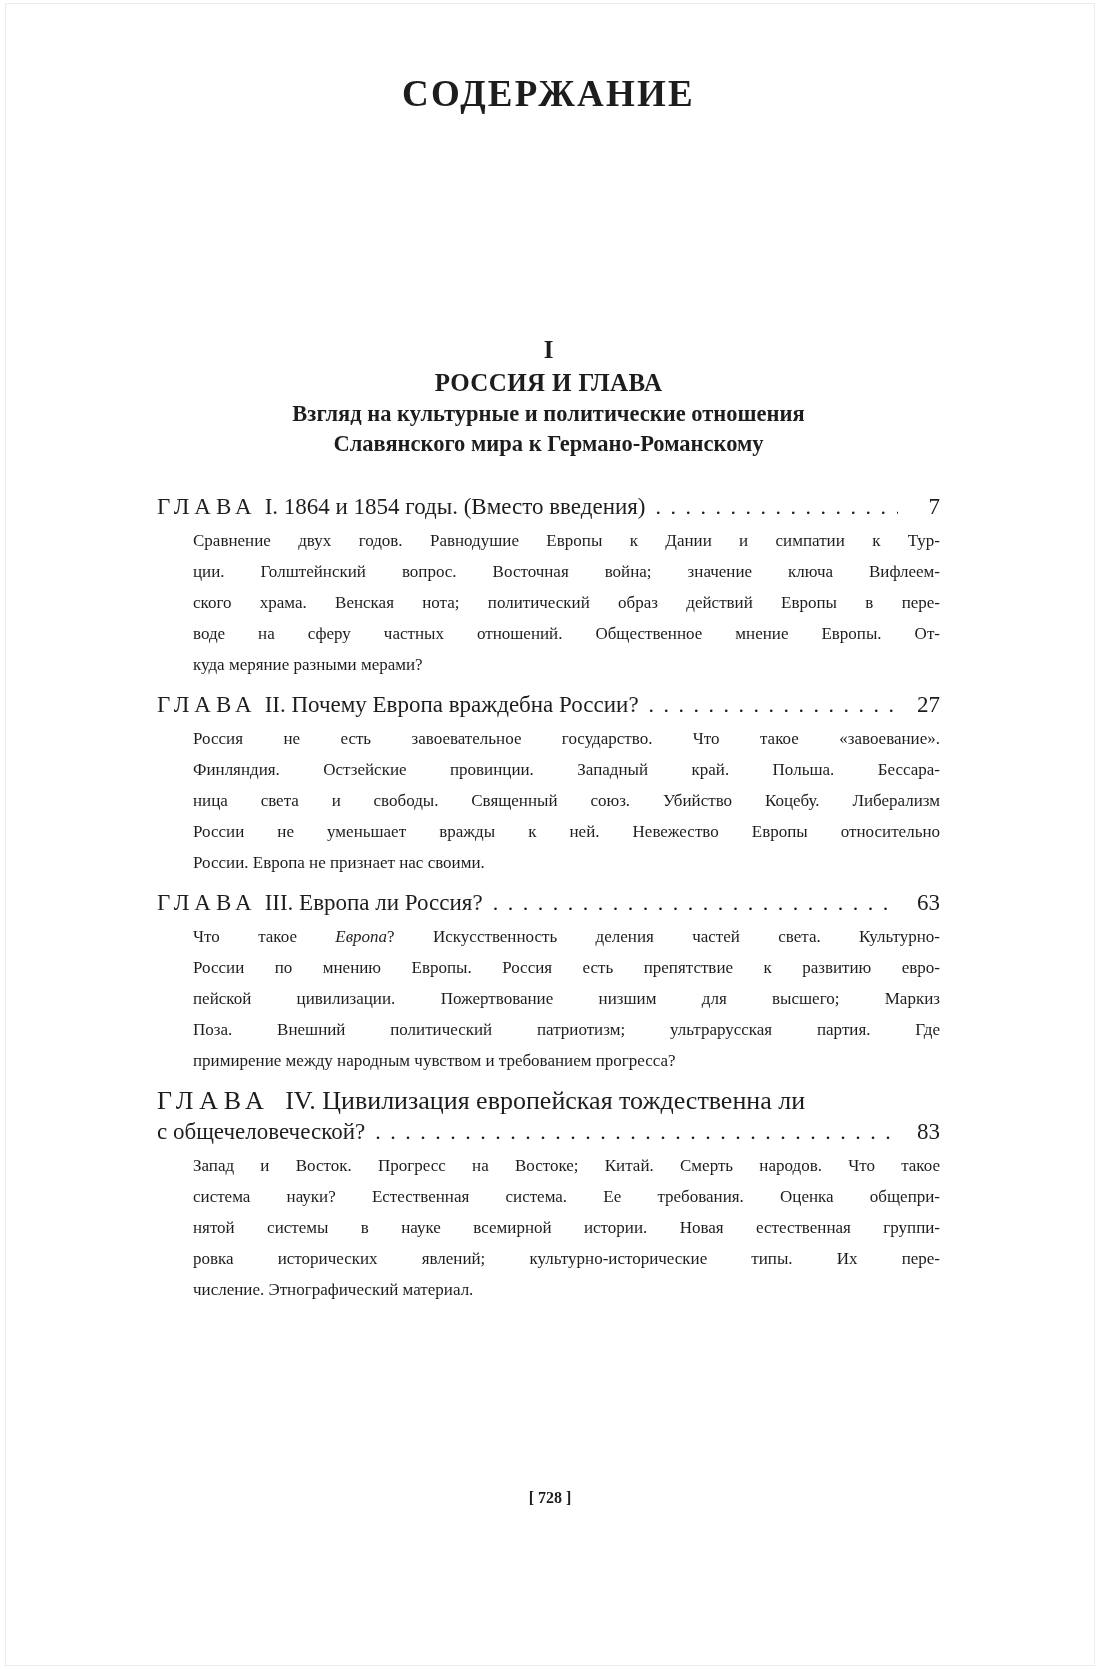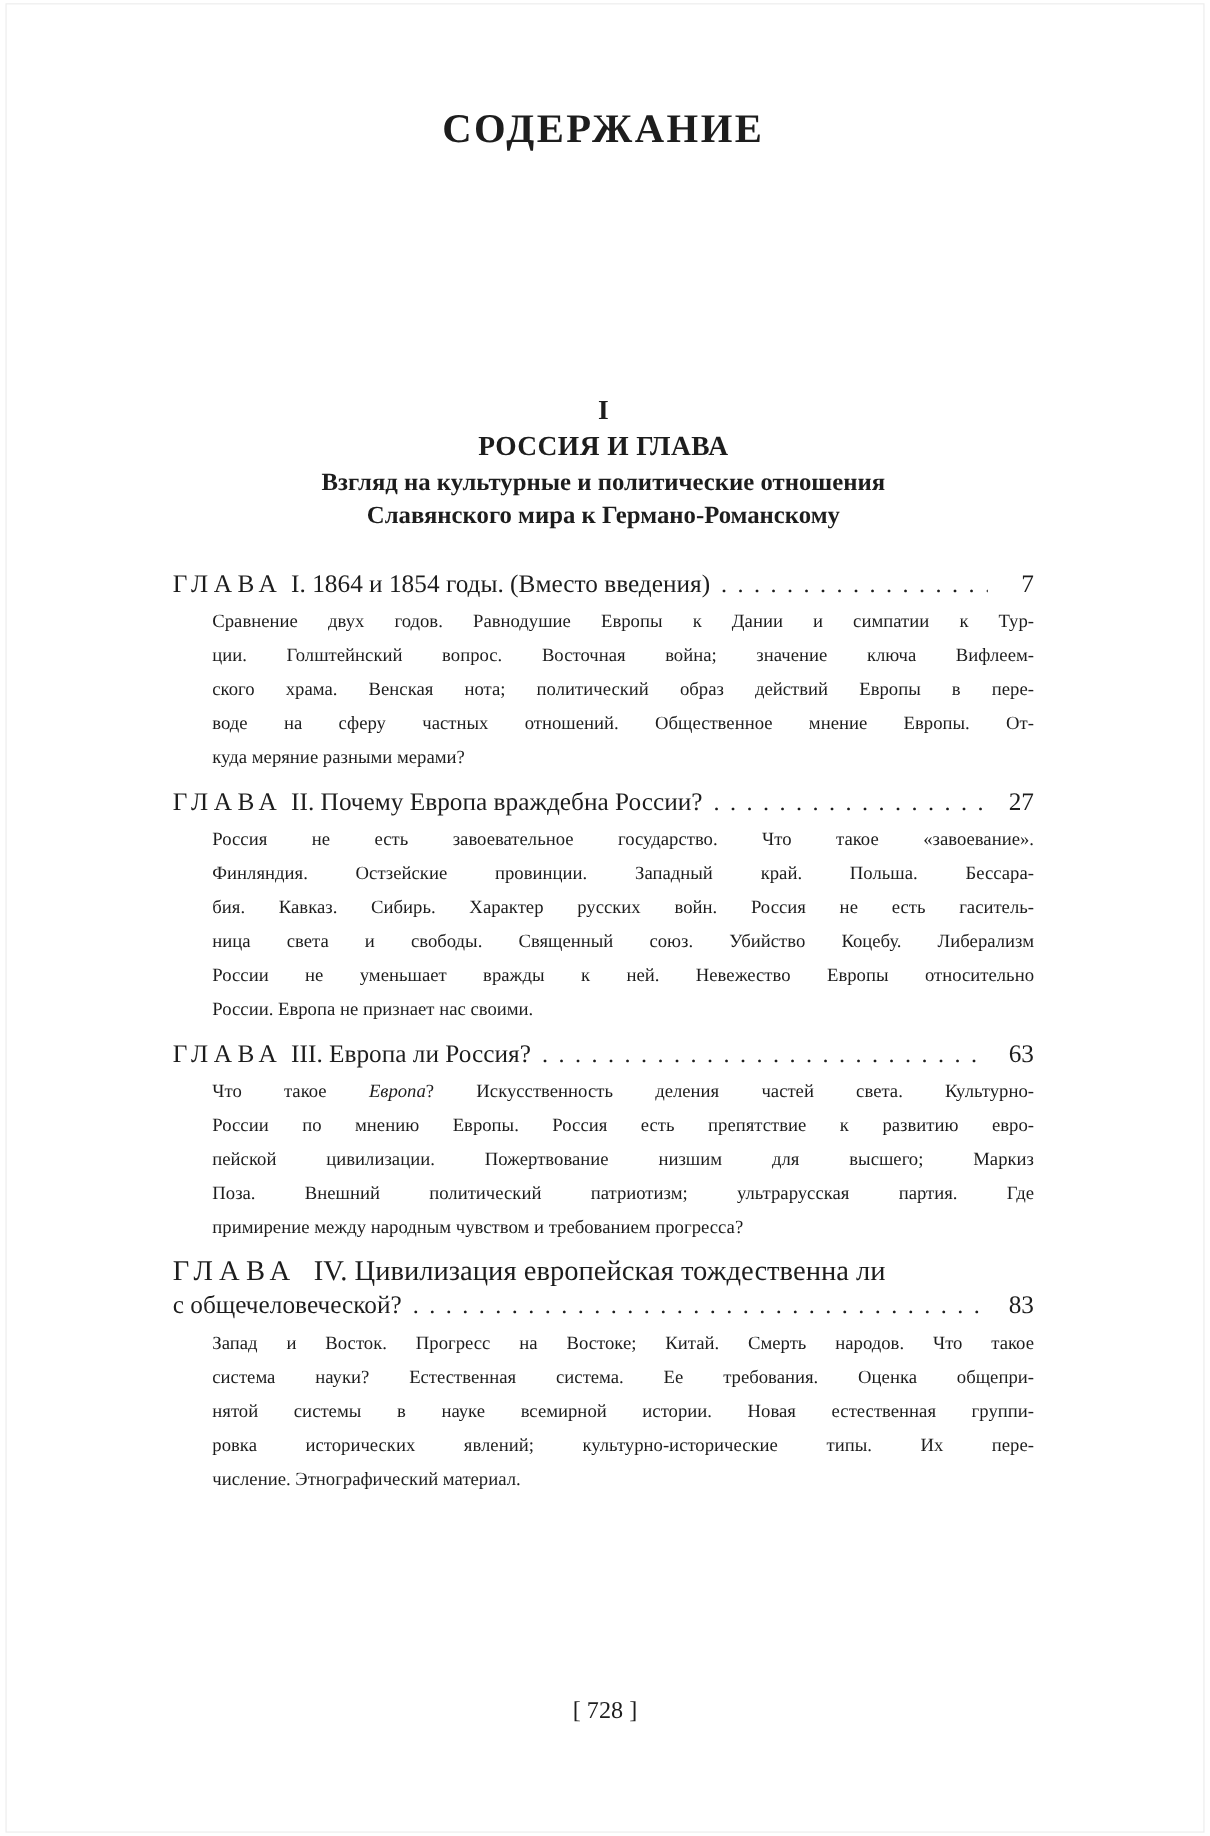--- a/index.html
+++ b/index.html
@@ -20,21 +20,21 @@
   .scan-edge {
     position: absolute;
     top: 3px; left: 5px; right: 5px; bottom: 3px;
     border: 1px solid rgba(0,0,0,0.08);
     pointer-events: none;
   }
   .content {
     position: relative;
     box-sizing: border-box;
     width: 100%;
-    padding: 96px 160px 0 157px;
+    padding: 72px 160px 0 157px;
   }
   .toc-title {
     text-align: center;
     font-size: 37px;
     font-weight: bold;
     letter-spacing: 0.06em;
     line-height: 44px;
   }
   .part-heading {
     margin-top: 218px;
@@ -104,24 +104,24 @@
     text-align: justify;
     text-align-last: justify;
   }
   .dline:last-child {
     text-align-last: left;
   }
   .footer {
     position: absolute;
     left: 0;
     right: 0;
-    top: 1542px;
+    top: 1489px;
     text-align: center;
-    font-weight: normal;
-    font-size: 22px;
+    font-weight: bold;
+    font-size: 16px;
   }
 </style>
 </head>
 <body>
 
 <div class="page">
   <div class="scan-edge"></div>
 
   <div class="content">
 
@@ -155,21 +155,20 @@
       <div class="entry">
         <div class="head-row">
           <span class="chap-label">ГЛАВА</span>
           <span class="chap-title">II. Почему Европа враждебна России?</span>
           <span class="leader"></span>
           <span class="pagenum">27</span>
         </div>
         <div class="desc">
           <div class="dline">Россия не есть завоевательное государство. Что такое «завоевание».</div>
           <div class="dline">Финляндия. Остзейские провинции. Западный край. Польша. Бессара-</div>
-          <div class="dline">бия. Кавказ. Сибирь. Характер русских войн. Россия не есть гаситель-</div>
           <div class="dline">ница света и свободы. Священный союз. Убийство Коцебу. Либерализм</div>
           <div class="dline">России не уменьшает вражды к ней. Невежество Европы относительно</div>
           <div class="dline">России. Европа не признает нас своими.</div>
         </div>
       </div>
 
       <div class="entry">
         <div class="head-row">
           <span class="chap-label">ГЛАВА</span>
           <span class="chap-title">III. Европа ли Россия?</span>

